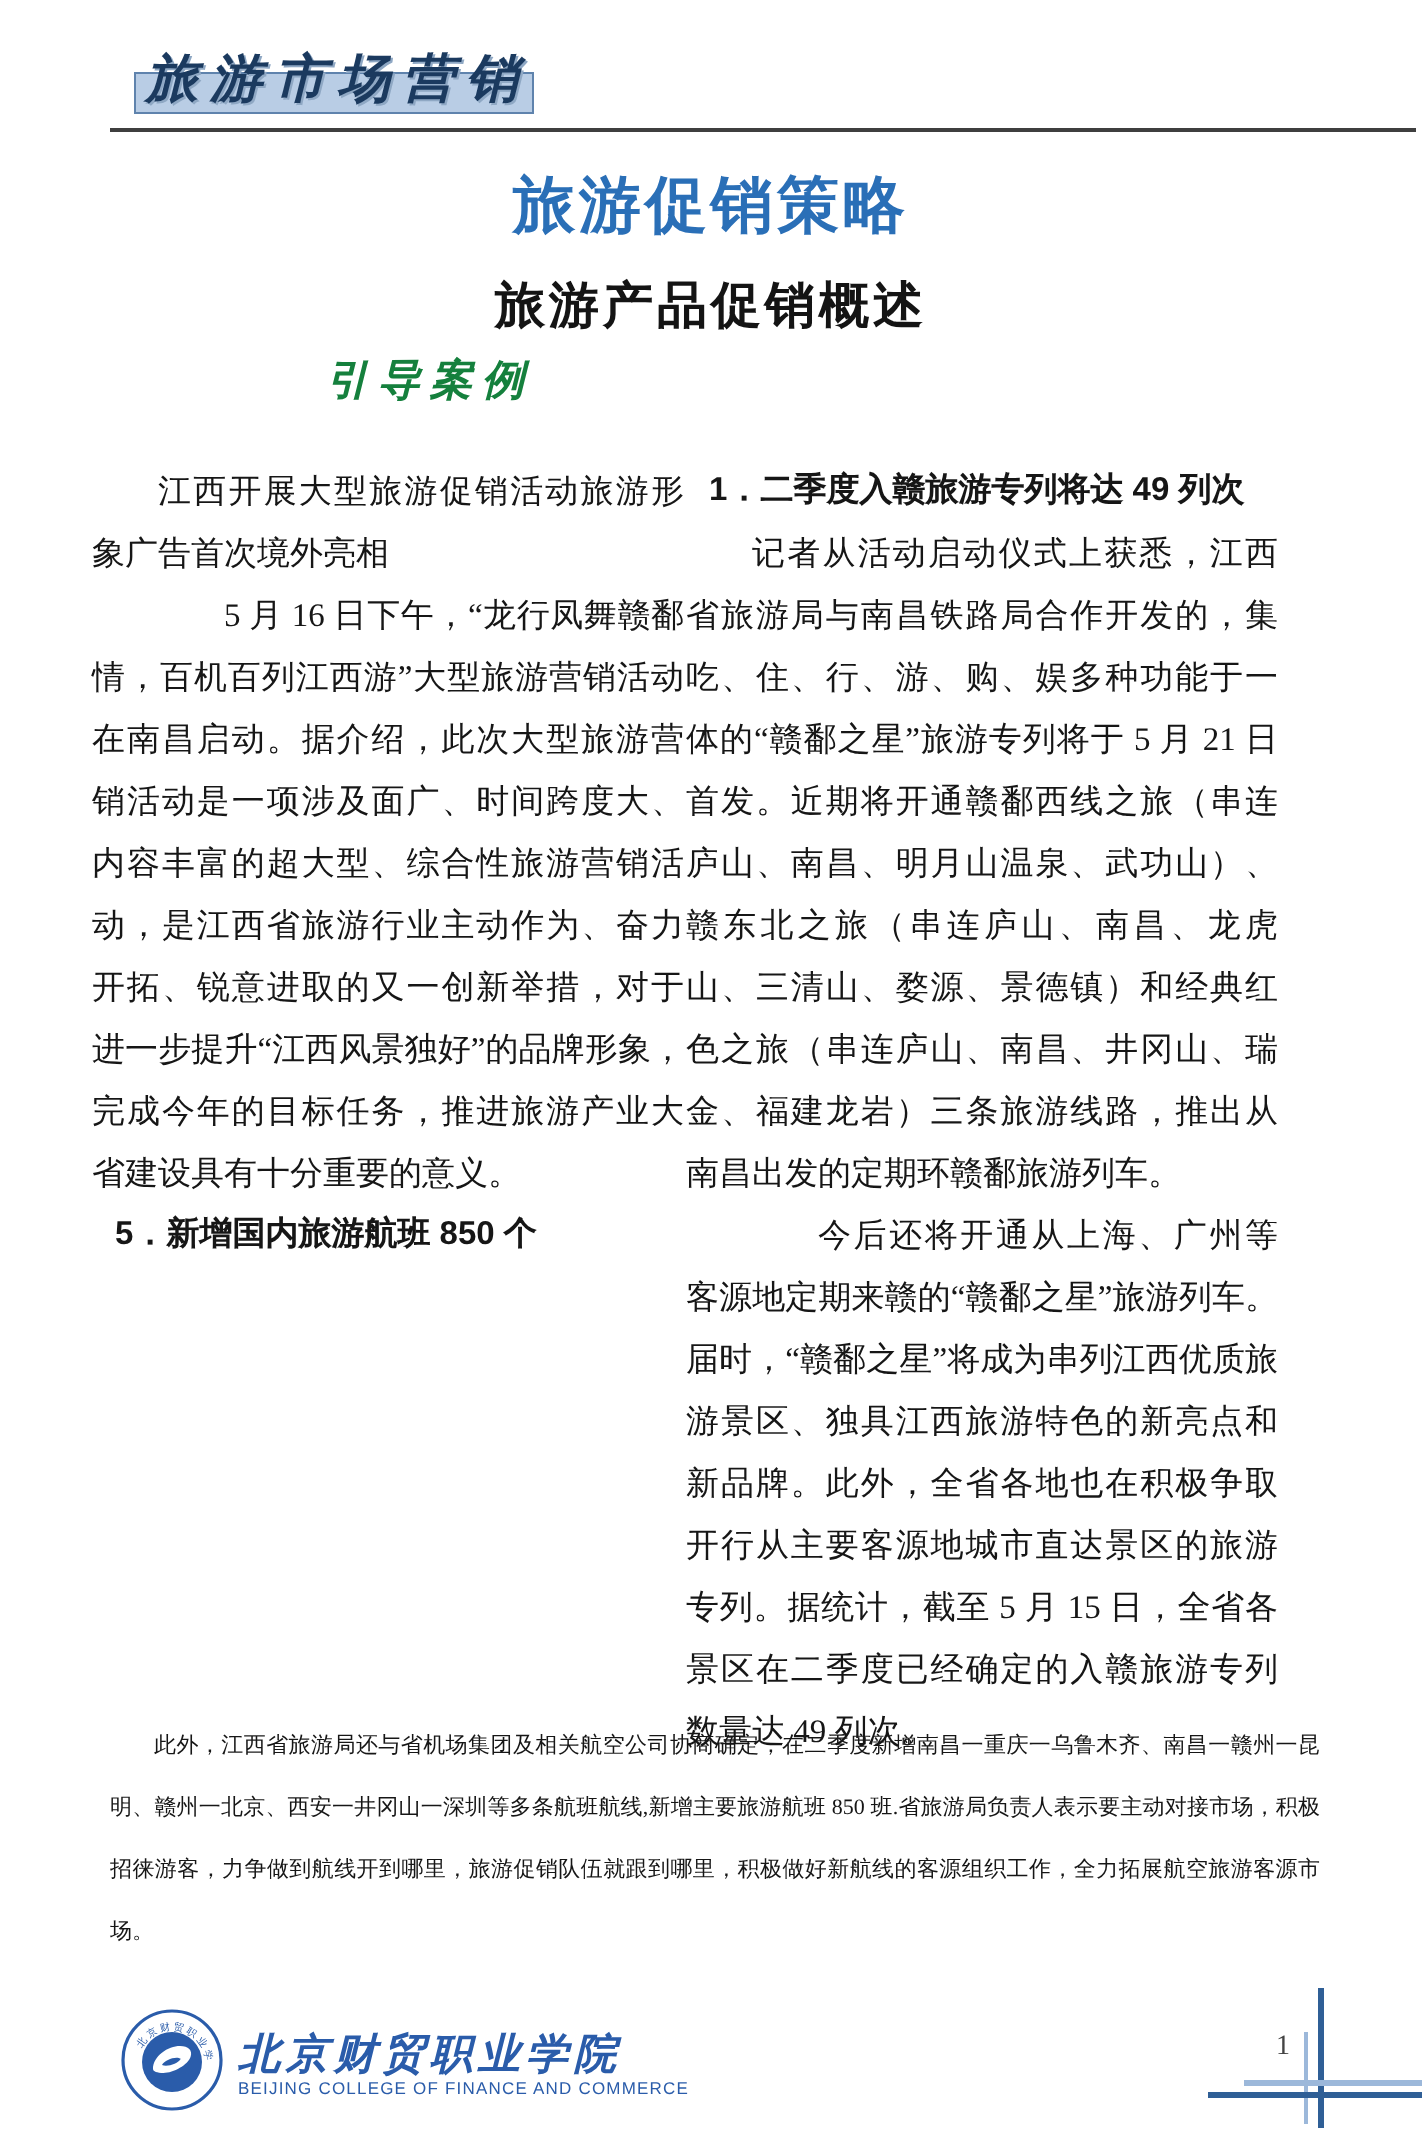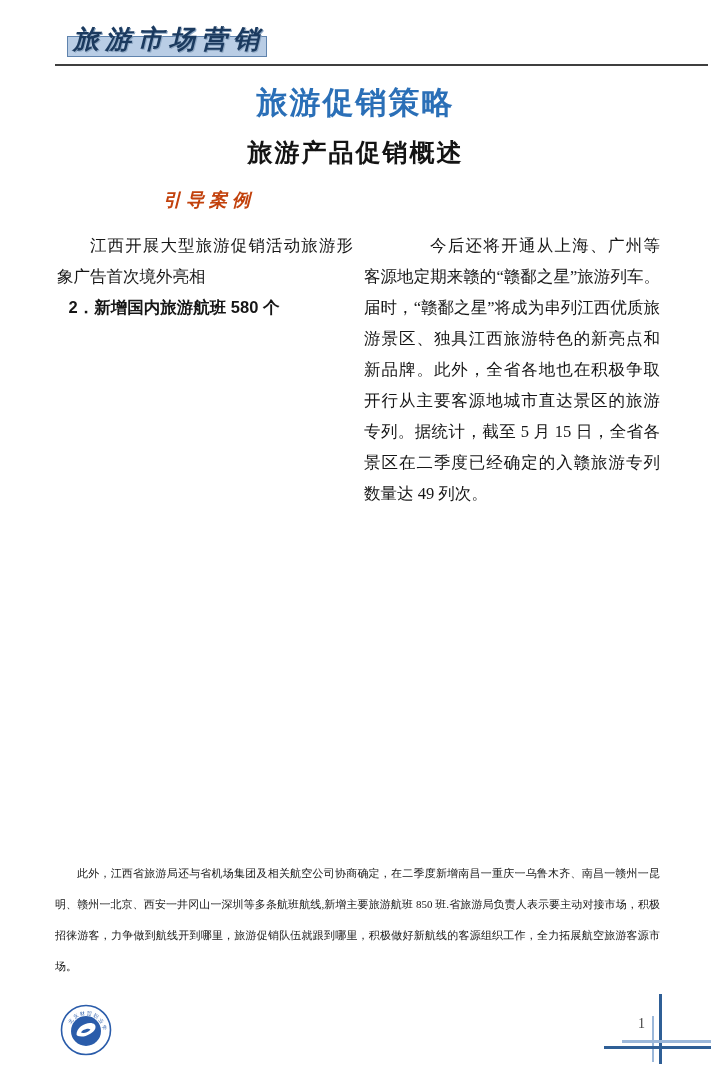--- a/index.html
+++ b/index.html
@@ -36,29 +36,29 @@
     font-family:"Liberation Sans","DejaVu Sans",sans-serif;
     font-weight:700;font-size:31px;color:#2a6fb7;letter-spacing:2px;
   }
   .section-subtitle{
     position:absolute;left:0;top:136px;width:100%;
     text-align:center;
     font-family:Liberation Serif, serif;
     font-weight:600;font-size:25px;color:#141414;letter-spacing:2px;
   }
   .lead-label{
-    position:absolute;left:163px;top:188px;
+    position:absolute;left:163px;top:176px;
     font-family:"Liberation Serif","DejaVu Serif",serif;
     font-weight:bold;font-style:italic;
-    font-size:18px;color:#c2410c;letter-spacing:5px;
+    font-size:21px;color:#15803d;letter-spacing:5px;
   }
   
   .cols{
-    position:absolute;left:57px;top:230px;width:603px;
-    display:flex;gap:11px;
+    position:absolute;left:46px;top:230px;width:603px;
+    display:flex;gap:1px;
   }
   .col{width:296px;}
   .col p{
     margin:0;
     font-size:16.5px;line-height:31px;
     text-align:justify;
     color:#161616;
   }
   .indent-2{text-indent:2em;}
   .indent-25{text-indent:2.5em;}
@@ -112,41 +112,48 @@
   <div class="band-text">旅游市场营销</div>
   <div class="header-rule"></div>
 
   <div class="chapter-title">旅游促销策略</div>
   <div class="section-subtitle">旅游产品促销概述</div>
   <div class="lead-label">引导案例</div>
 
   <div class="cols">
     <div class="col">
       <p class="indent-2">江西开展大型旅游促销活动旅游形象广告首次境外亮相</p>
-      <p class="sec-heading gap-before-h2">2．新增国内旅游航班 580 个</p>
+      <p class="indent-4">5 月 16 日下午，“龙行凤舞赣鄱情，百机百列江西游”大型旅游营销活动在南昌启动。据介绍，此次大型旅游营销活动是一项涉及面广、时间跨度大、内容丰富的超大型、综合性旅游营销活动，是江西省旅游行业主动作为、奋力开拓、锐意进取的又一创新举措，对于进一步提升“江西风景独好”的品牌形象，完成今年的目标任务，推进旅游产业大省建设具有十分重要的意义。</p>
+      <p class="sec-heading gap-before-h2">5．新增国内旅游航班 850 个</p>
     </div>
     <div class="col">
+      <p class="sec-heading">1．二季度入赣旅游专列将达 49 列次</p>
+      <p class="indent-2 after-h">记者从活动启动仪式上获悉，江西省旅游局与南昌铁路局合作开发的，集吃、住、行、游、购、娱多种功能于一体的“赣鄱之星”旅游专列将于 5 月 21 日首发。近期将开通赣鄱西线之旅（串连庐山、南昌、明月山温泉、武功山）、赣东北之旅（串连庐山、南昌、龙虎山、三清山、婺源、景德镇）和经典红色之旅（串连庐山、南昌、井冈山、瑞金、福建龙岩）三条旅游线路，推出从南昌出发的定期环赣鄱旅游列车。</p>
       <p class="indent-4">今后还将开通从上海、广州等客源地定期来赣的“赣鄱之星”旅游列车。届时，“赣鄱之星”将成为串列江西优质旅游景区、独具江西旅游特色的新亮点和新品牌。此外，全省各地也在积极争取开行从主要客源地城市直达景区的旅游专列。据统计，截至 5 月 15 日，全省各景区在二季度已经确定的入赣旅游专列数量达 49 列次。</p>
     </div>
   </div>
 
   <p class="closing">此外，江西省旅游局还与省机场集团及相关航空公司协商确定，在二季度新增南昌一重庆一乌鲁木齐、南昌一赣州一昆明、赣州一北京、西安一井冈山一深圳等多条航班航线,新增主要旅游航班 850 班.省旅游局负责人表示要主动对接市场，积极招徕游客，力争做到航线开到哪里，旅游促销队伍就跟到哪里，积极做好新航线的客源组织工作，全力拓展航空旅游客源市场。</p>
 
   <div class="logo">
     <span>
       <svg width="52" height="52" viewBox="0 0 52 52" xmlns="http://www.w3.org/2000/svg">
         <circle cx="26" cy="26" r="24.5" fill="#ffffff" stroke="#2a5caa" stroke-width="1.6"></circle>
         <path id="arcT" d="M9 28 a17 17 0 0 1 34 0" fill="none"></path>
         <text font-size="5" fill="#2a5caa" font-family="Liberation Sans, DejaVu Sans, sans-serif">
           <textPath href="#arcT" startOffset="8">北 京 财 贸 职 业 学 院</textPath>
         </text>
         <circle cx="26" cy="27" r="15" fill="#2a5caa"></circle>
         <path d="M16.5 30.5c0-6.5 7.5-11.5 13.5-11.5 4.2 0 6.4 2.2 5.3 5.4-1.3 4-8.5 8.1-13.6 8.1-3.1 0-5.2-0.8-5.2-2z M21 28.5c2.5 1.2 8-0.6 9.4-3.1-2.2-1.6-8.1 0.4-9.4 3.1z" fill="#ffffff"></path>
       </svg>
     </span>
+    <span class="logo-text">
+      <div class="cn">北京财贸职业学院</div>
+      <div class="en">BEIJING COLLEGE OF FINANCE AND COMMERCE</div>
+    </span>
   </div>
 
   <div class="page-number">1</div>
   <div class="corner-line v-dark"></div>
   <div class="corner-line v-light"></div>
   <div class="corner-line h-light"></div>
   <div class="corner-line h-dark"></div>
 
 </div>
 

